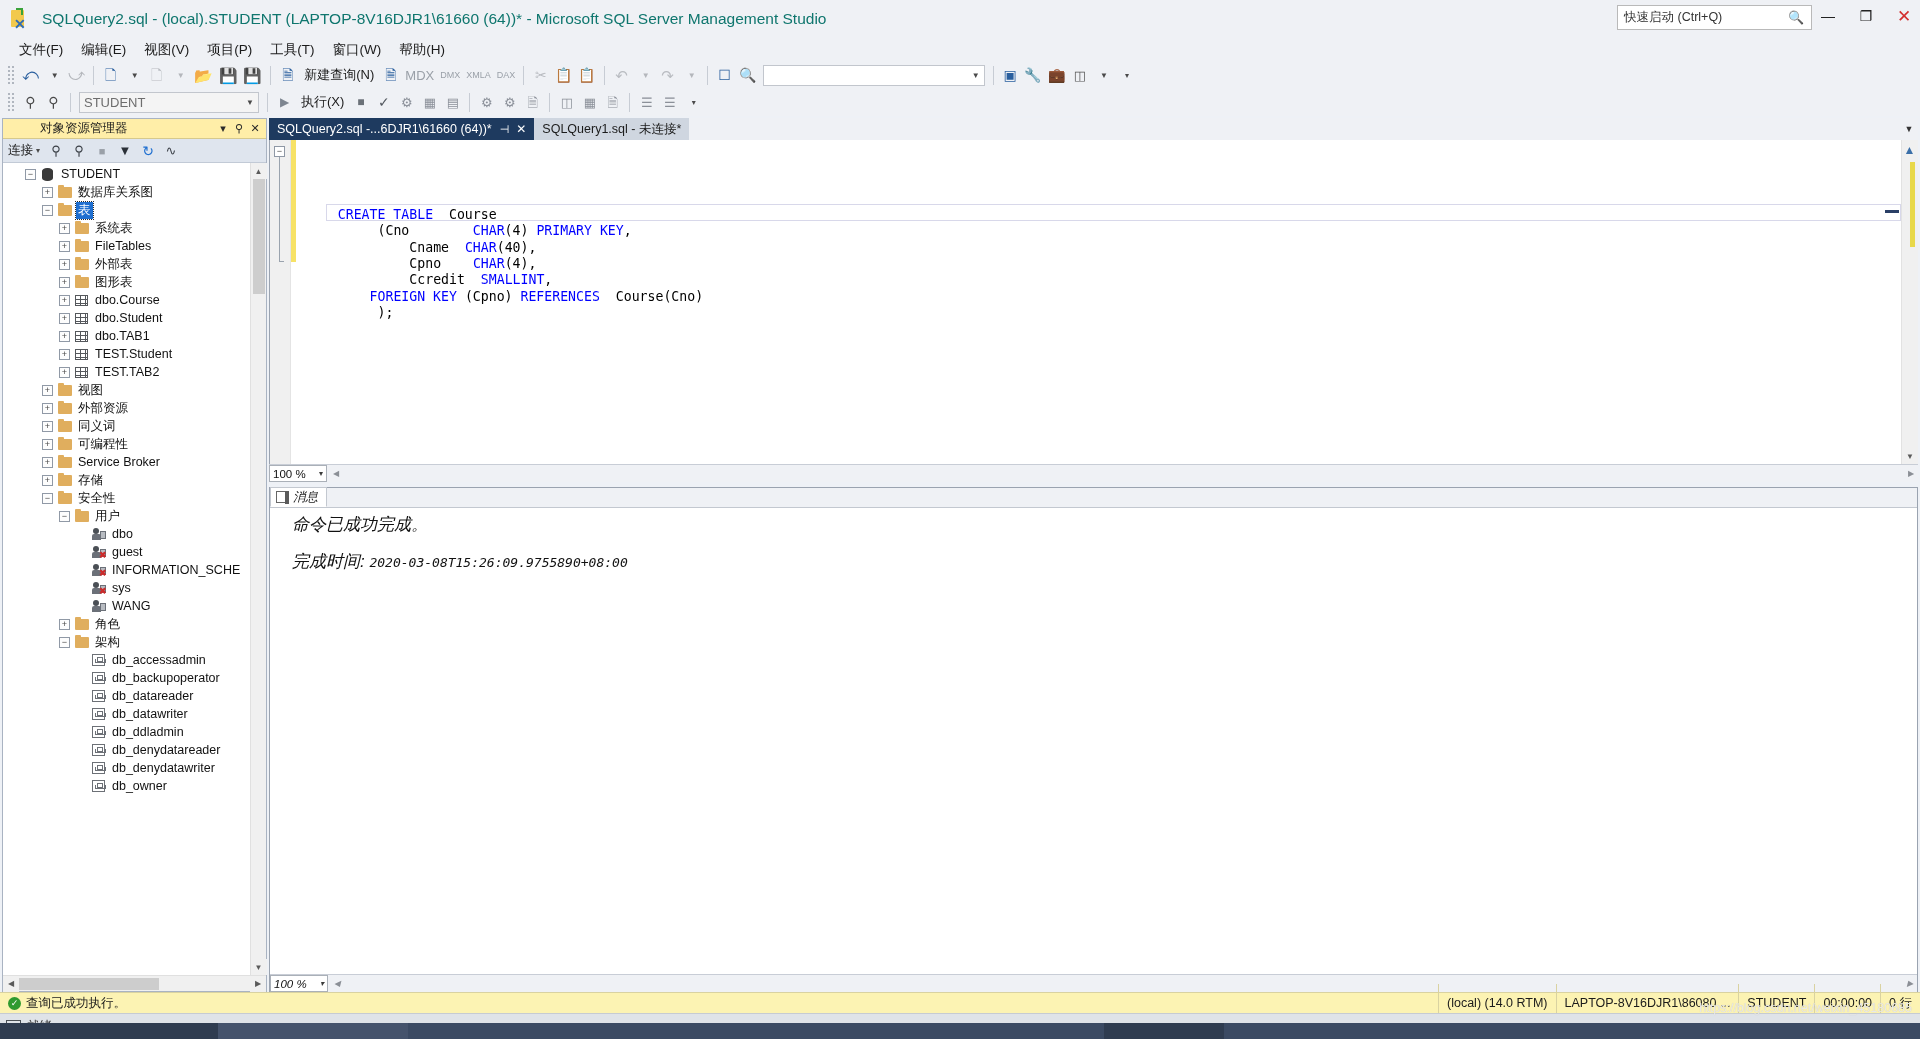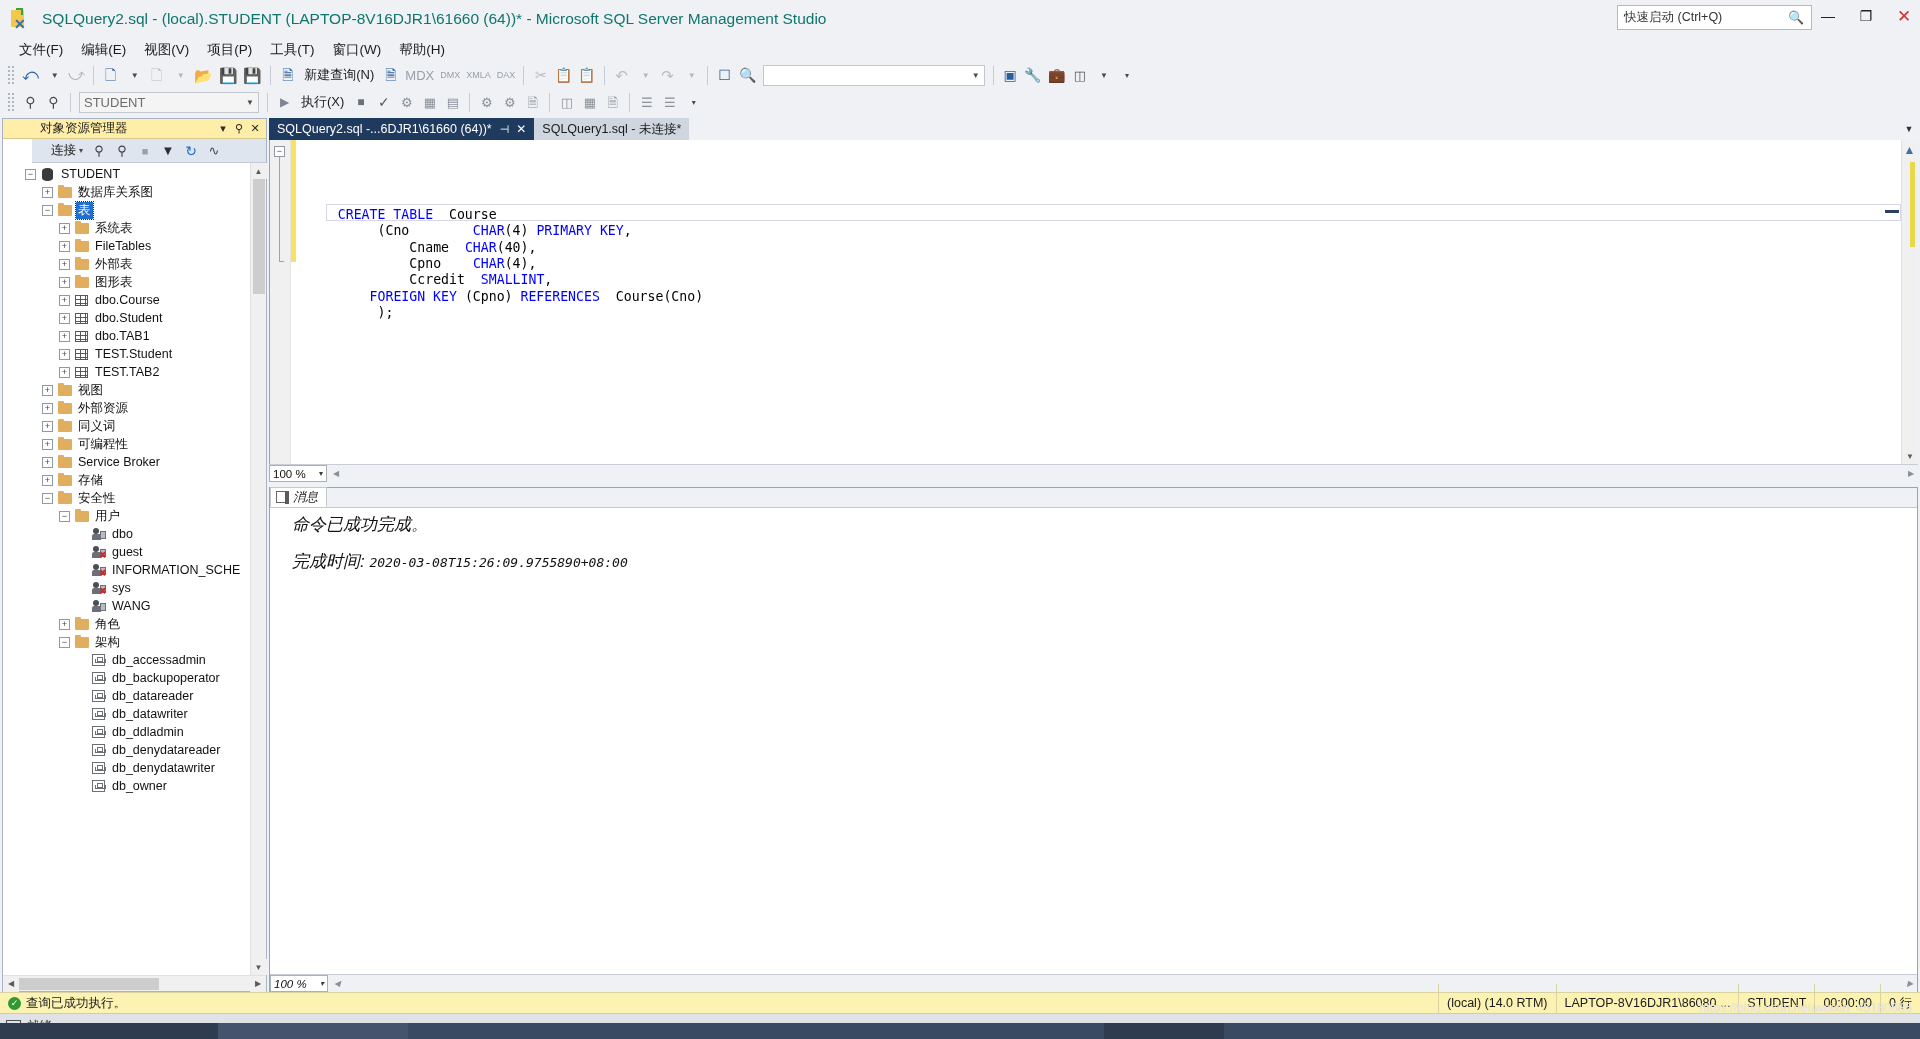--- a/index.html
+++ b/index.html
@@ -176,24 +176,23 @@
   .oe-title .t { flex: 1; white-space: nowrap; margin-left: 32px; }
   .oe-title .btn {
     width: 16px; height: 16px;
     display: flex; align-items: center; justify-content: center;
     font-size: 11px; color: #2a2a2a;
   }
   .oe-toolbar {
     height: 24px; min-height: 24px;
     background: #dfe5ee;
     display: flex; align-items: center;
-    padding-left: 16px;
+    padding-left: 2px;
     gap: 3px;
     border-bottom: 1px solid #c2cad6;
-    margin-left: 29px;
   }
   .oe-tb-btn {
     height: 20px;
     display: flex; align-items: center; justify-content: center;
     padding: 0 3px; min-width: 20px;
     font-size: 12.5px;
     color: #2b2b2b;
   }
   .oe-tb-btn.txt { font-size: 12.5px; color: #1b1b1b; }
   .oe-tree-wrap {

